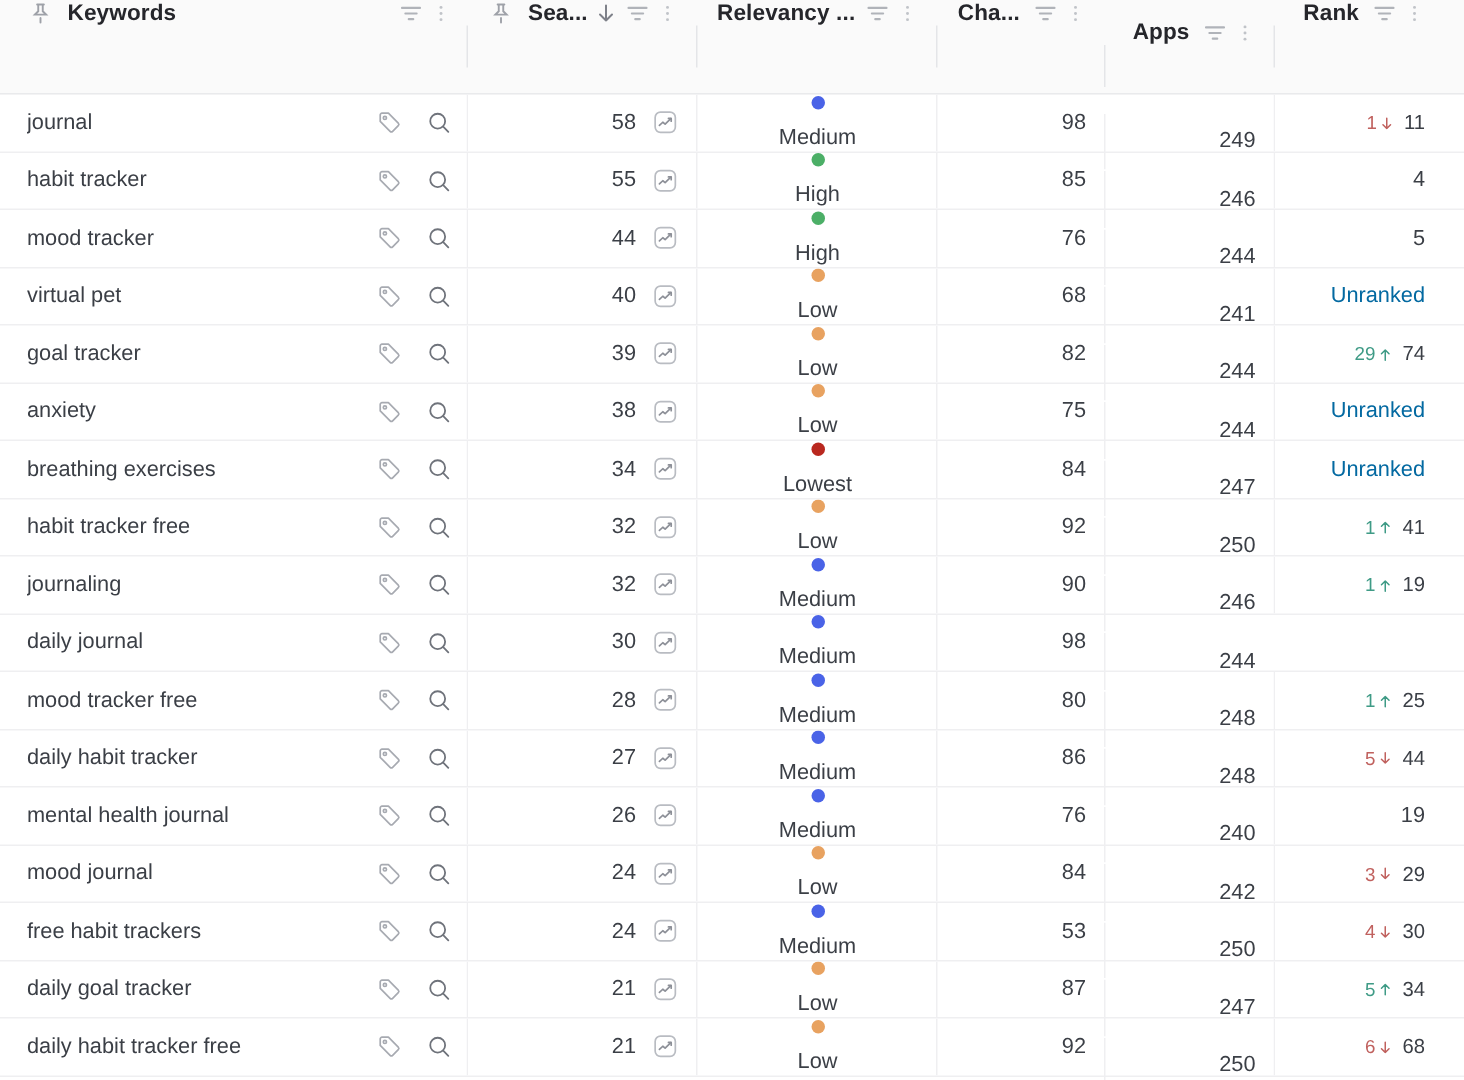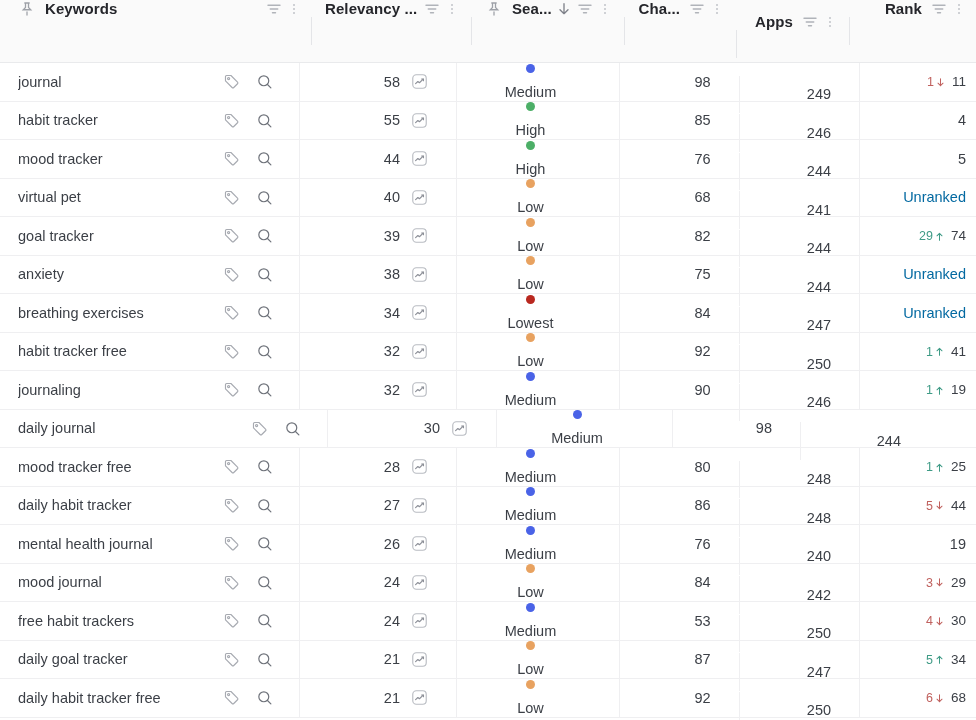--- a/index.html
+++ b/index.html
@@ -67,37 +67,36 @@
   .filt-ico { width: 18px; height: 18px; }
   .sort-ico { width: 16px; height: 16px; }
   .dots-ico { width: 14px; height: 18px; }
 
   
   .c-kw    { width: 311px; padding-left: 18px; padding-right: 10px; }
   .c-sv    { width: 153px; padding-left: 14px; padding-right: 12px; }
   .c-rel   { width: 160px; padding-left: 14px; padding-right: 12px; }
   .c-ch    { width: 112px; padding-left: 14px; padding-right: 12px; }
   .c-apps  { width: 113px; padding-left: 14px; padding-right: 12px; margin-top: 25px; }
-  .c-rank  { width: 127px; padding-left: 14px; padding-right: 10px; }
+  .c-rank  { width: 127px; padding-left: 14px; padding-right: 26px; }
 
   .hcell.c-ch .h-title,
   .hcell.c-apps .h-title,
   .hcell.c-rank .h-title { margin-left: auto; }
   .hcell.c-ch .h-tools,
   .hcell.c-apps .h-tools,
   .hcell.c-rank .h-tools { margin-left: 8px; }
 
   
   .body { flex: 1 1 auto; }
   .row {
     display: flex;
     height: 38.5px;
     border-bottom: 1px solid #efeff1;
     align-items: center;
-    gap: 16px;
   }
   .cell {
     height: 100%;
     display: flex;
     align-items: center;
     position: relative;
     overflow: hidden;
   }
   .cell + .cell::before {
     content: "";
@@ -193,71 +192,71 @@
             <svg viewBox="0 0 24 24" fill="#c0c3c8">
                 <circle cx="12" cy="5" r="1.7"></circle>
                 <circle cx="12" cy="12" r="1.7"></circle>
                 <circle cx="12" cy="19" r="1.7"></circle>
               </svg>
           </span>
         </span>
       </div>
     </div>
 
+    <div class="hcell c-sv">
+      <div class="h-inner">
+        <span class="ico pin-ico">
+          <svg viewBox="0 0 24 24" fill="none" stroke="#9ea1a8" stroke-width="1.7" stroke-linecap="round">
+            <path d="M9 4h6M10 4v6l-3 3h10l-3-3V4"></path>
+              <path d="M12 16v4"></path>
+          </svg>
+        </span>
+        <span class="h-title">Sea...</span>
+        <span class="h-tools">
+          <span class="ico sort-ico">
+            <svg viewBox="0 0 24 24" fill="none" stroke="#7e8189" stroke-width="2" stroke-linecap="round" stroke-linejoin="round">
+              <path d="M12 4v15M6 13l6 6 6-6"></path>
+            </svg>
+          </span>
+          <span class="ico filt-ico">
+            <svg viewBox="0 0 24 24" fill="none" stroke="#b0b3b9" stroke-width="1.9" stroke-linecap="round">
+              <path d="M4 7h16M7 12h10M10 17h4"></path>
+            </svg>
+          </span>
+          <span class="ico dots-ico">
+            <svg viewBox="0 0 24 24" fill="#c0c3c8">
+                <circle cx="12" cy="5" r="1.7"></circle>
+                <circle cx="12" cy="12" r="1.7"></circle>
+                <circle cx="12" cy="19" r="1.7"></circle>
+              </svg>
+          </span>
+        </span>
+      </div>
+    </div>
+
     <div class="hcell c-rel">
       <div class="h-inner">
         <span class="h-title">Relevancy ...</span>
         <span class="h-tools">
           <span class="ico filt-ico">
             <svg viewBox="0 0 24 24" fill="none" stroke="#b0b3b9" stroke-width="1.9" stroke-linecap="round">
               <path d="M4 7h16M7 12h10M10 17h4"></path>
             </svg>
           </span>
           <span class="ico dots-ico">
             <svg viewBox="0 0 24 24" fill="#c0c3c8">
                 <circle cx="12" cy="5" r="1.7"></circle>
                 <circle cx="12" cy="12" r="1.7"></circle>
                 <circle cx="12" cy="19" r="1.7"></circle>
               </svg>
           </span>
         </span>
       </div>
     </div>
 
-    <div class="hcell c-sv">
-      <div class="h-inner">
-        <span class="ico pin-ico">
-          <svg viewBox="0 0 24 24" fill="none" stroke="#9ea1a8" stroke-width="1.7" stroke-linecap="round">
-            <path d="M9 4h6M10 4v6l-3 3h10l-3-3V4"></path>
-              <path d="M12 16v4"></path>
-          </svg>
-        </span>
-        <span class="h-title">Sea...</span>
-        <span class="h-tools">
-          <span class="ico sort-ico">
-            <svg viewBox="0 0 24 24" fill="none" stroke="#7e8189" stroke-width="2" stroke-linecap="round" stroke-linejoin="round">
-              <path d="M12 4v15M6 13l6 6 6-6"></path>
-            </svg>
-          </span>
-          <span class="ico filt-ico">
-            <svg viewBox="0 0 24 24" fill="none" stroke="#b0b3b9" stroke-width="1.9" stroke-linecap="round">
-              <path d="M4 7h16M7 12h10M10 17h4"></path>
-            </svg>
-          </span>
-          <span class="ico dots-ico">
-            <svg viewBox="0 0 24 24" fill="#c0c3c8">
-                <circle cx="12" cy="5" r="1.7"></circle>
-                <circle cx="12" cy="12" r="1.7"></circle>
-                <circle cx="12" cy="19" r="1.7"></circle>
-              </svg>
-          </span>
-        </span>
-      </div>
-    </div>
-
     <div class="hcell c-ch">
       <div class="h-inner">
         <span class="h-title">Cha...</span>
         <span class="h-tools">
           <span class="ico filt-ico">
             <svg viewBox="0 0 24 24" fill="none" stroke="#b0b3b9" stroke-width="1.9" stroke-linecap="round">
               <path d="M4 7h16M7 12h10M10 17h4"></path>
             </svg>
           </span>
           <span class="ico dots-ico">

